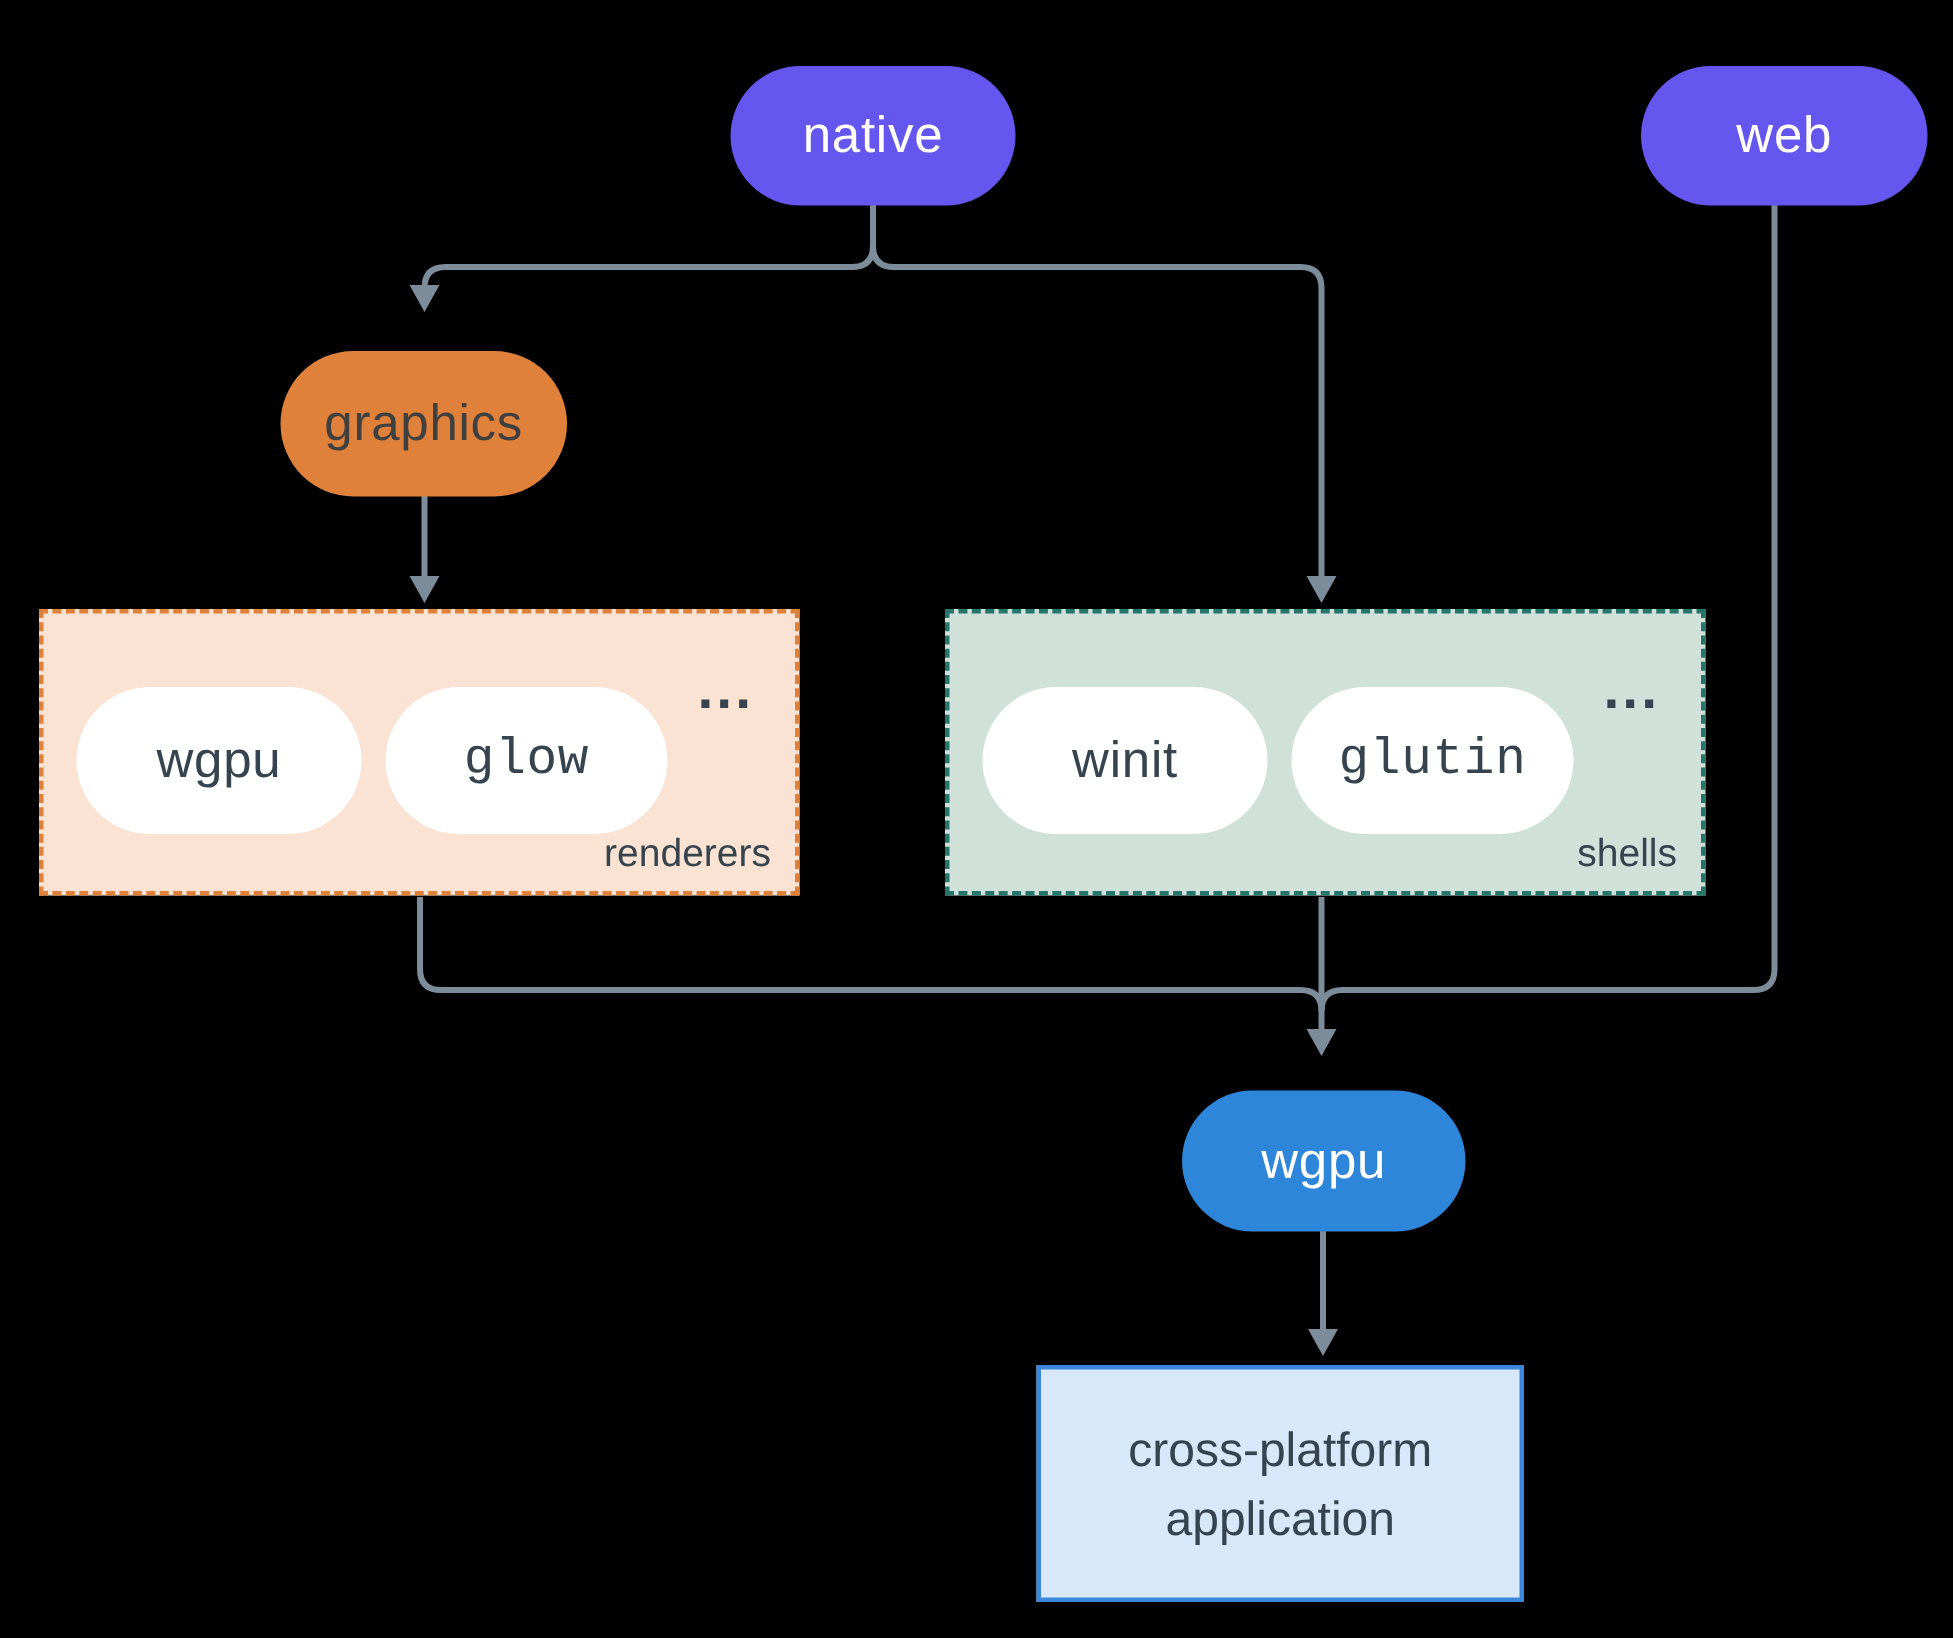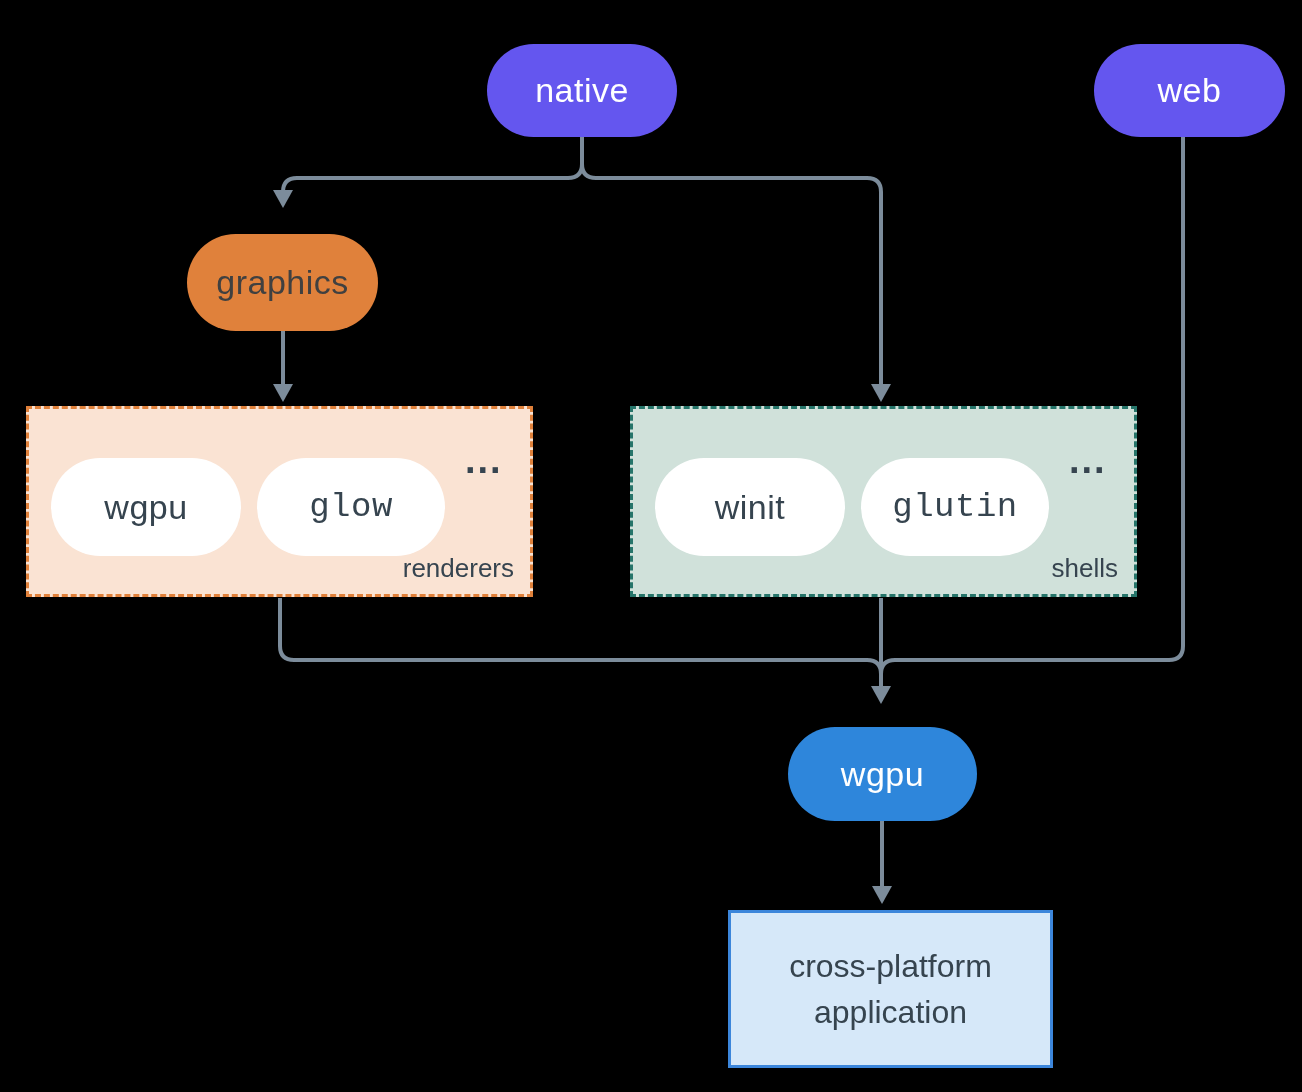--- a/index.html
+++ b/index.html
@@ -51,21 +51,21 @@
     color: #36444F; font-size: 38px; font-weight: bold;
     letter-spacing: 2px; padding-left: 4px;
   }
   .group-label {
     position: absolute; right: 16px; bottom: 10px;
     color: #36444F; font-size: 26px;
   }
 
   #node-app {
     position: absolute;
-    left: 728px; top: 910px; width: 325px; height: 158px;
+    left: 691px; top: 910px; width: 325px; height: 158px;
     background: #D6E8F9; border: 3px solid #3C86DB;
     box-sizing: border-box;
     display: flex; align-items: center; justify-content: center;
     text-align: center;
     color: #36444F; font-size: 32px; line-height: 1.45;
     padding: 0 18px;
   }
 </style>
 </head>
 <body>

